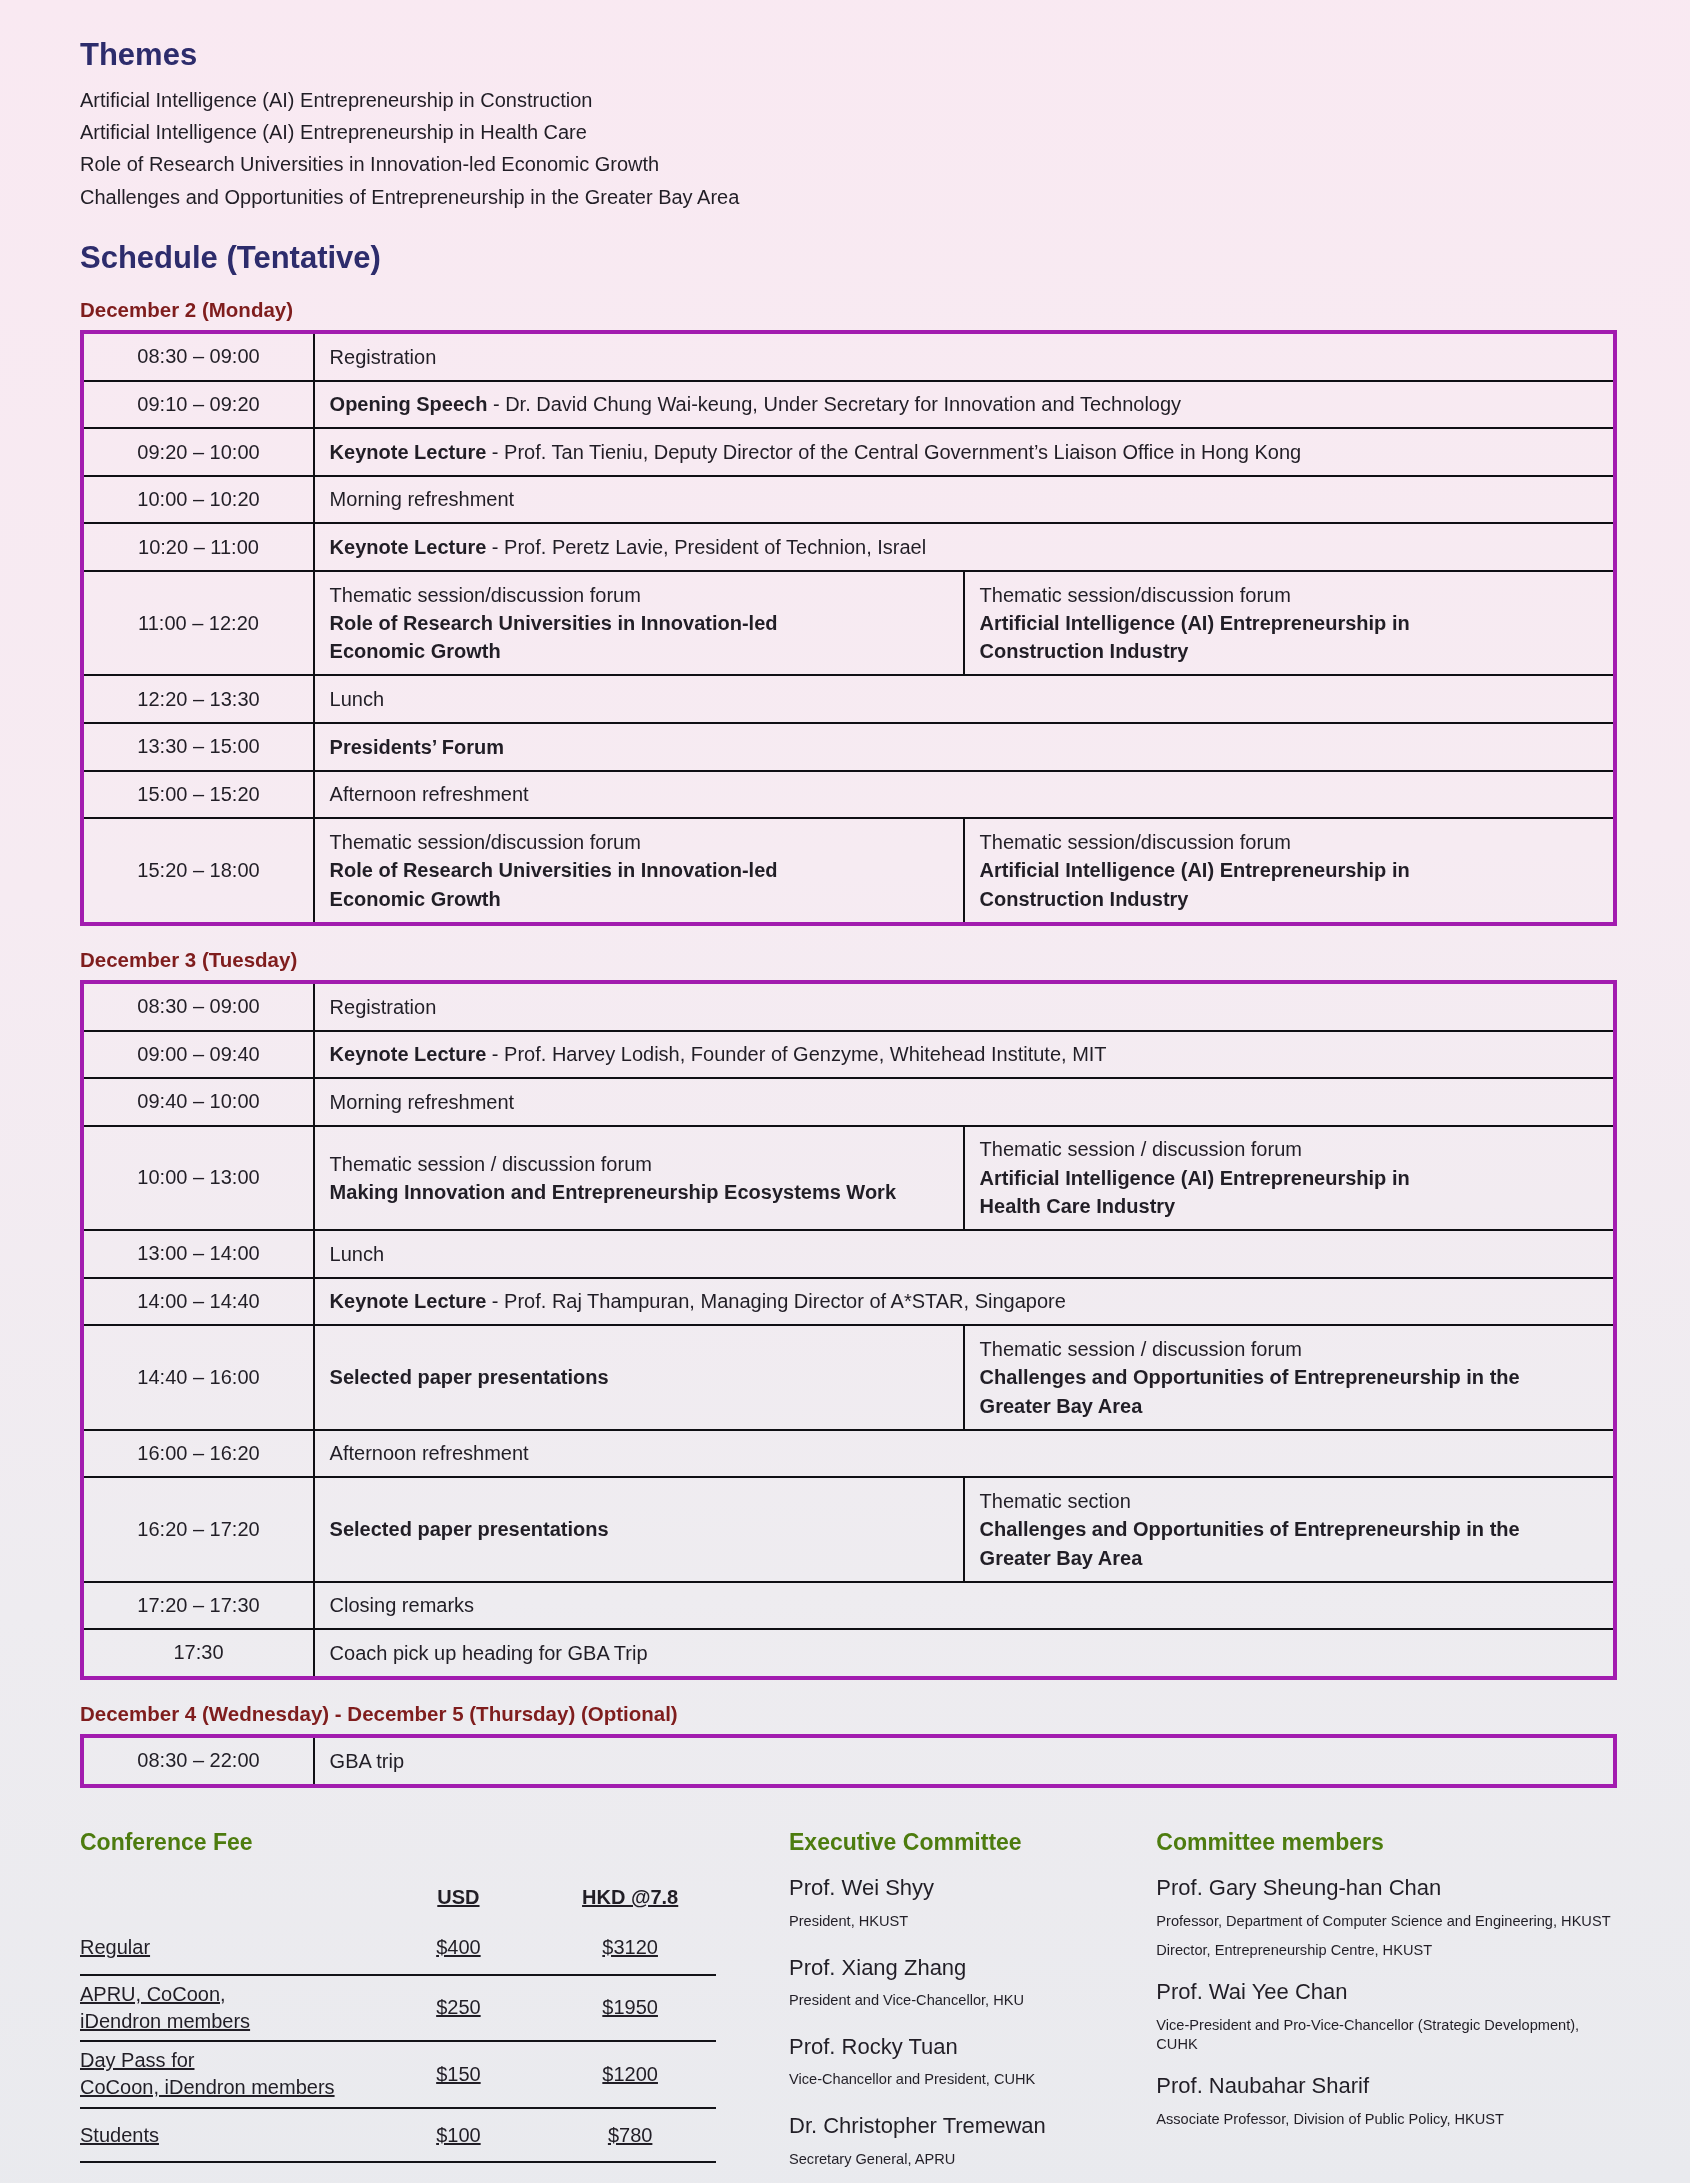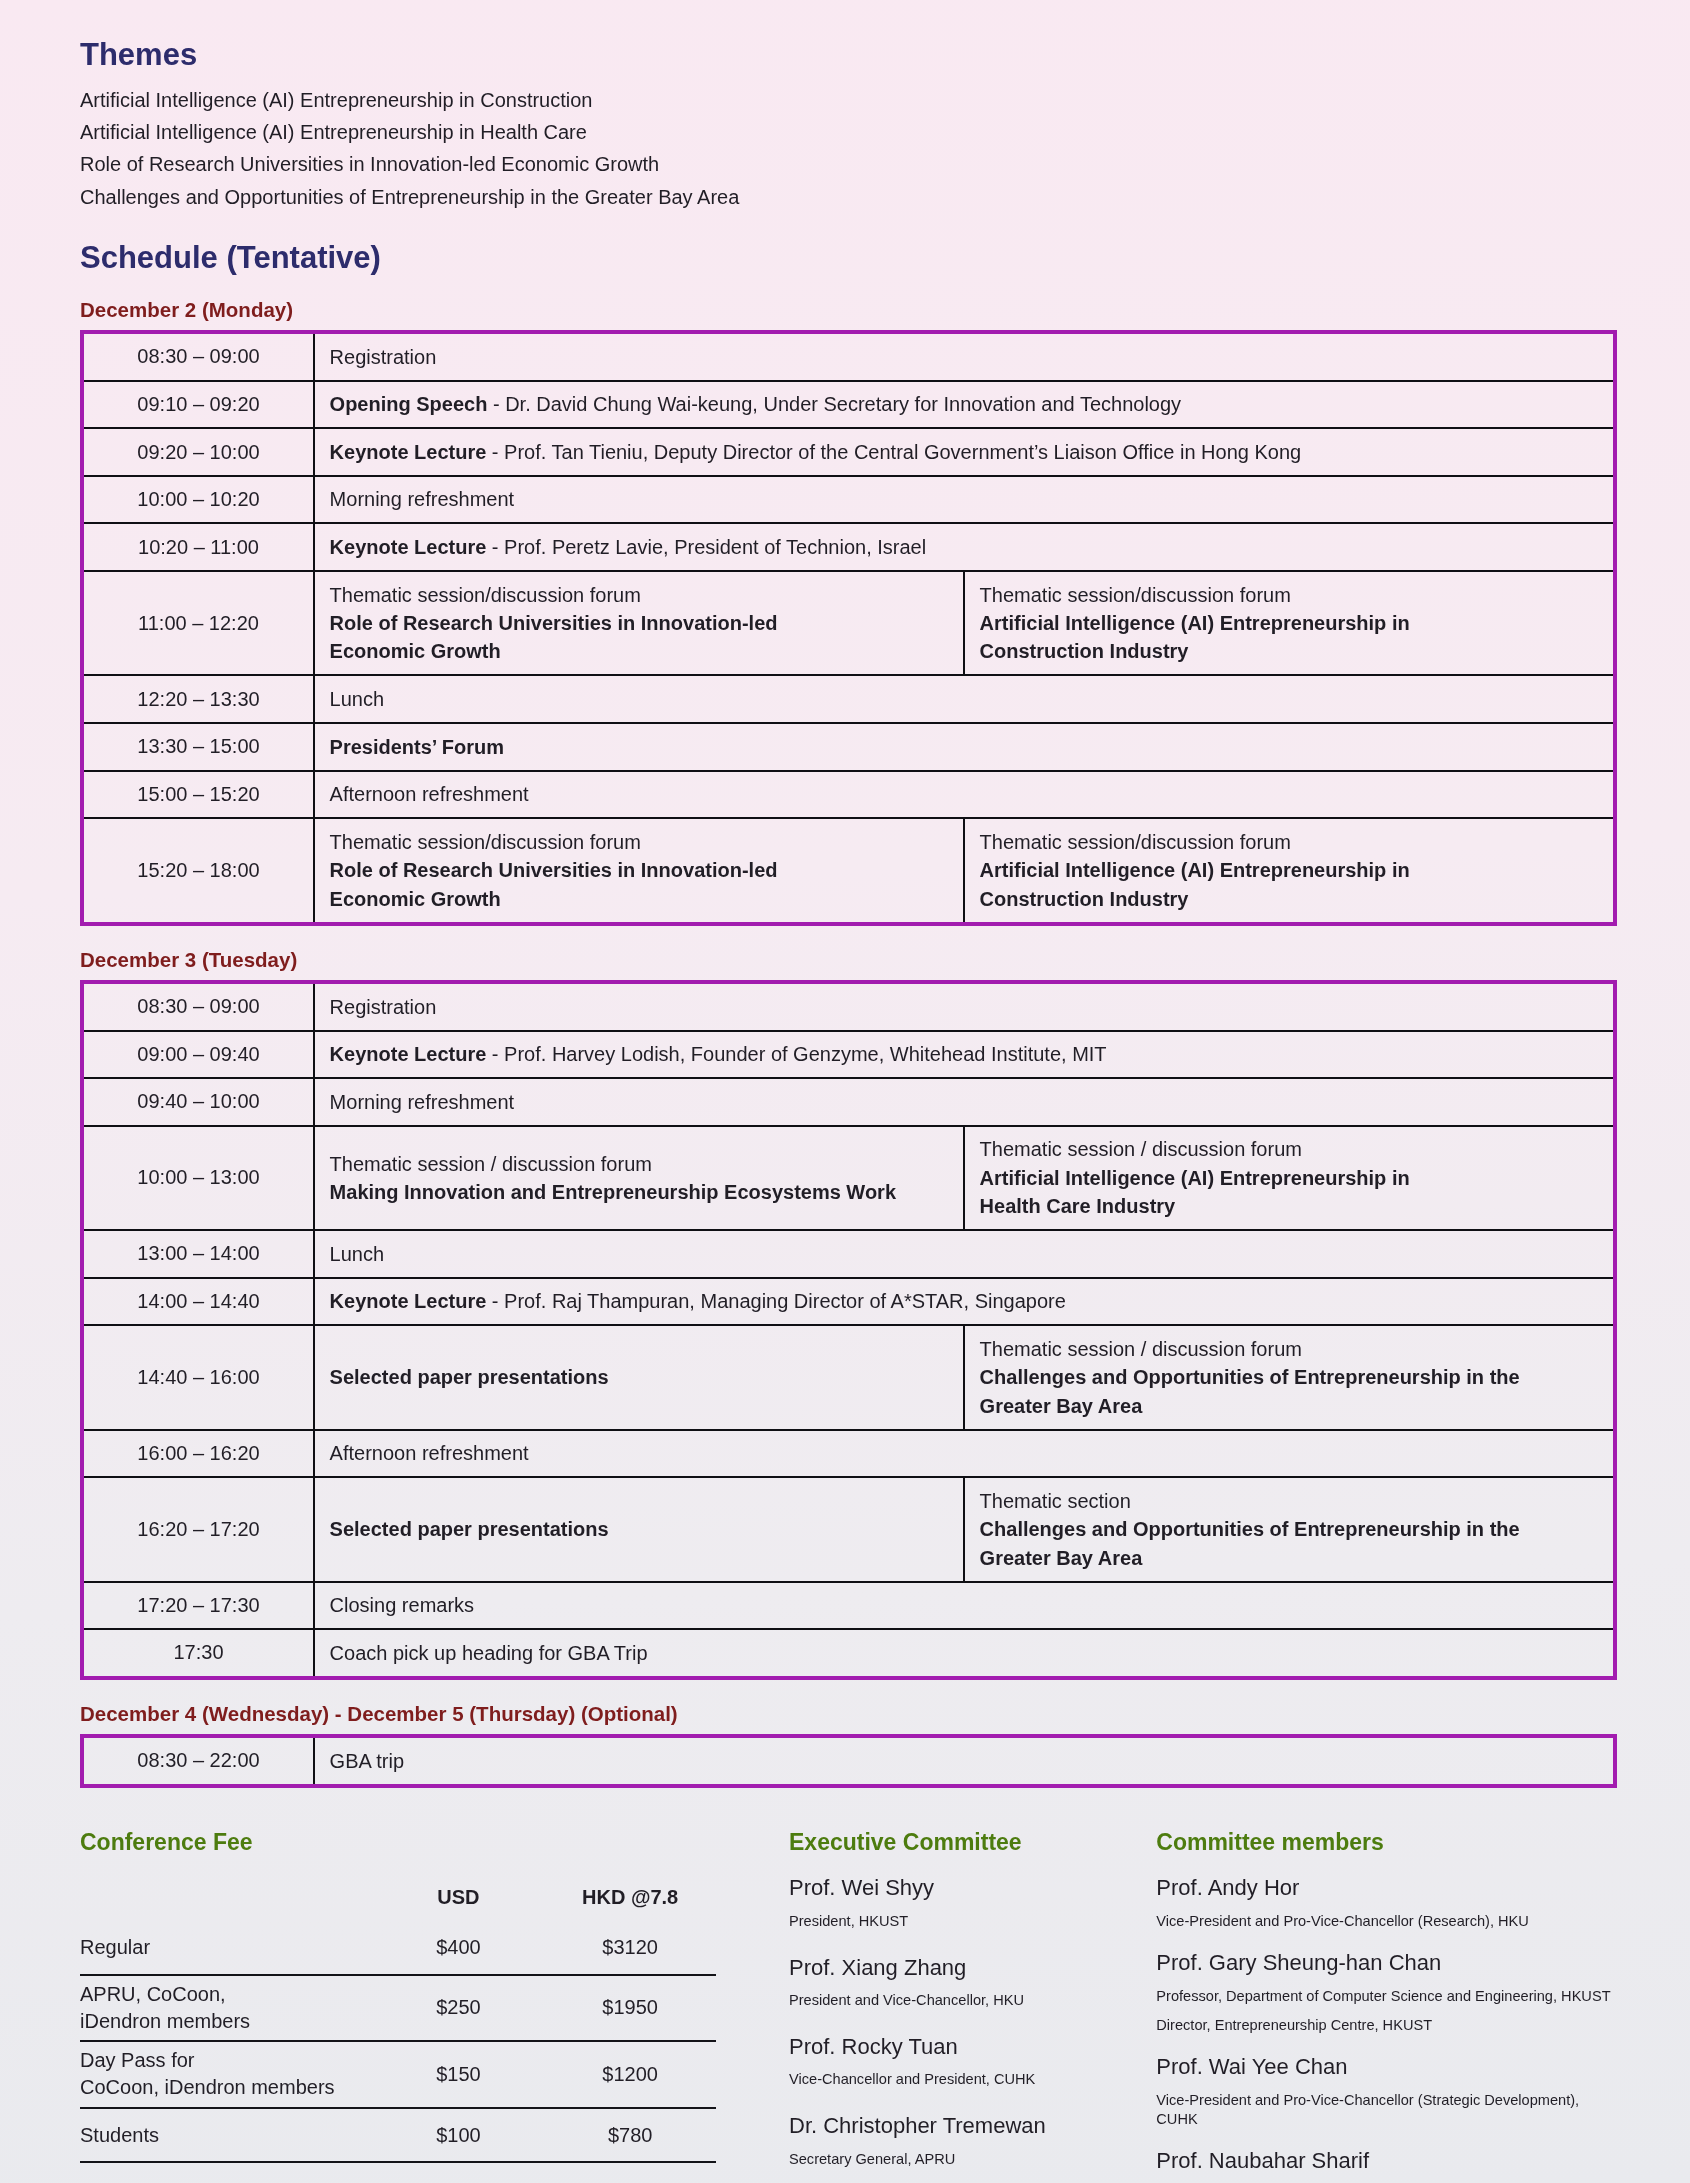--- a/index.html
+++ b/index.html
@@ -28,21 +28,21 @@
   .scell.half + .scell.half{border-left:2px solid #0f0f14;}
   .b{font-weight:700;}
 
   .bottom{display:flex;margin-top:41px;align-items:flex-start;}
   .fee-col{width:663px;}
   .exec-col{width:358px;margin-left:46px;}
   .mem-col{flex:1;margin-left:9.3px;}
   .bh{font-size:23px;font-weight:700;color:#4d7c0f;margin:0 0 18.6px 0;}
 
   .fee-table{width:636px;font-size:20px;margin-top:9.3px;}
-  .frow{display:flex;align-items:center;min-height:42px;border-bottom:2.7px solid #131318;padding:5.3px 0;}
+  .frow{display:flex;align-items:center;min-height:42px;border-bottom:2.7px solid #131318;padding:5.3px 0;text-decoration:underline;}
   .frow.hdr{border-bottom:none;font-weight:700;min-height:36px;}
   .flabel{flex:0 0 46%;white-space:pre-line;line-height:1.35;}
   .fval{flex:1;text-align:center;}
 
   .person{margin-bottom:22.5px;}
   .mem-col .person{margin-bottom:18px;}
   .pname{font-size:22px;line-height:1.25;}
   .ptitle{font-size:14.6px;line-height:1.32;margin-top:10px;}
 </style>
 </head>
@@ -334,24 +334,20 @@
             <div class="ptitle">Secretary General, APRU</div>
           </div>
         </div>
 
     </div>
 
     <div class="mem-col">
       <h2 class="bh">Committee members</h2>
       <div>
           <div class="person">
-            <div class="pname">Prof. Andy Hor</div>
-            <div class="ptitle">Vice-President and Pro-Vice-Chancellor (Research), HKU</div>
-          </div>
-          <div class="person">
             <div class="pname">Prof. Gary Sheung-han Chan</div>
             <div class="ptitle">Professor, Department of Computer Science and Engineering, HKUST</div>
             <div class="ptitle">Director, Entrepreneurship Centre, HKUST</div>
           </div>
           <div class="person">
             <div class="pname">Prof. Wai Yee Chan</div>
             <div class="ptitle">Vice-President and Pro-Vice-Chancellor (Strategic Development), CUHK</div>
           </div>
           <div class="person">
             <div class="pname">Prof. Naubahar Sharif</div>

